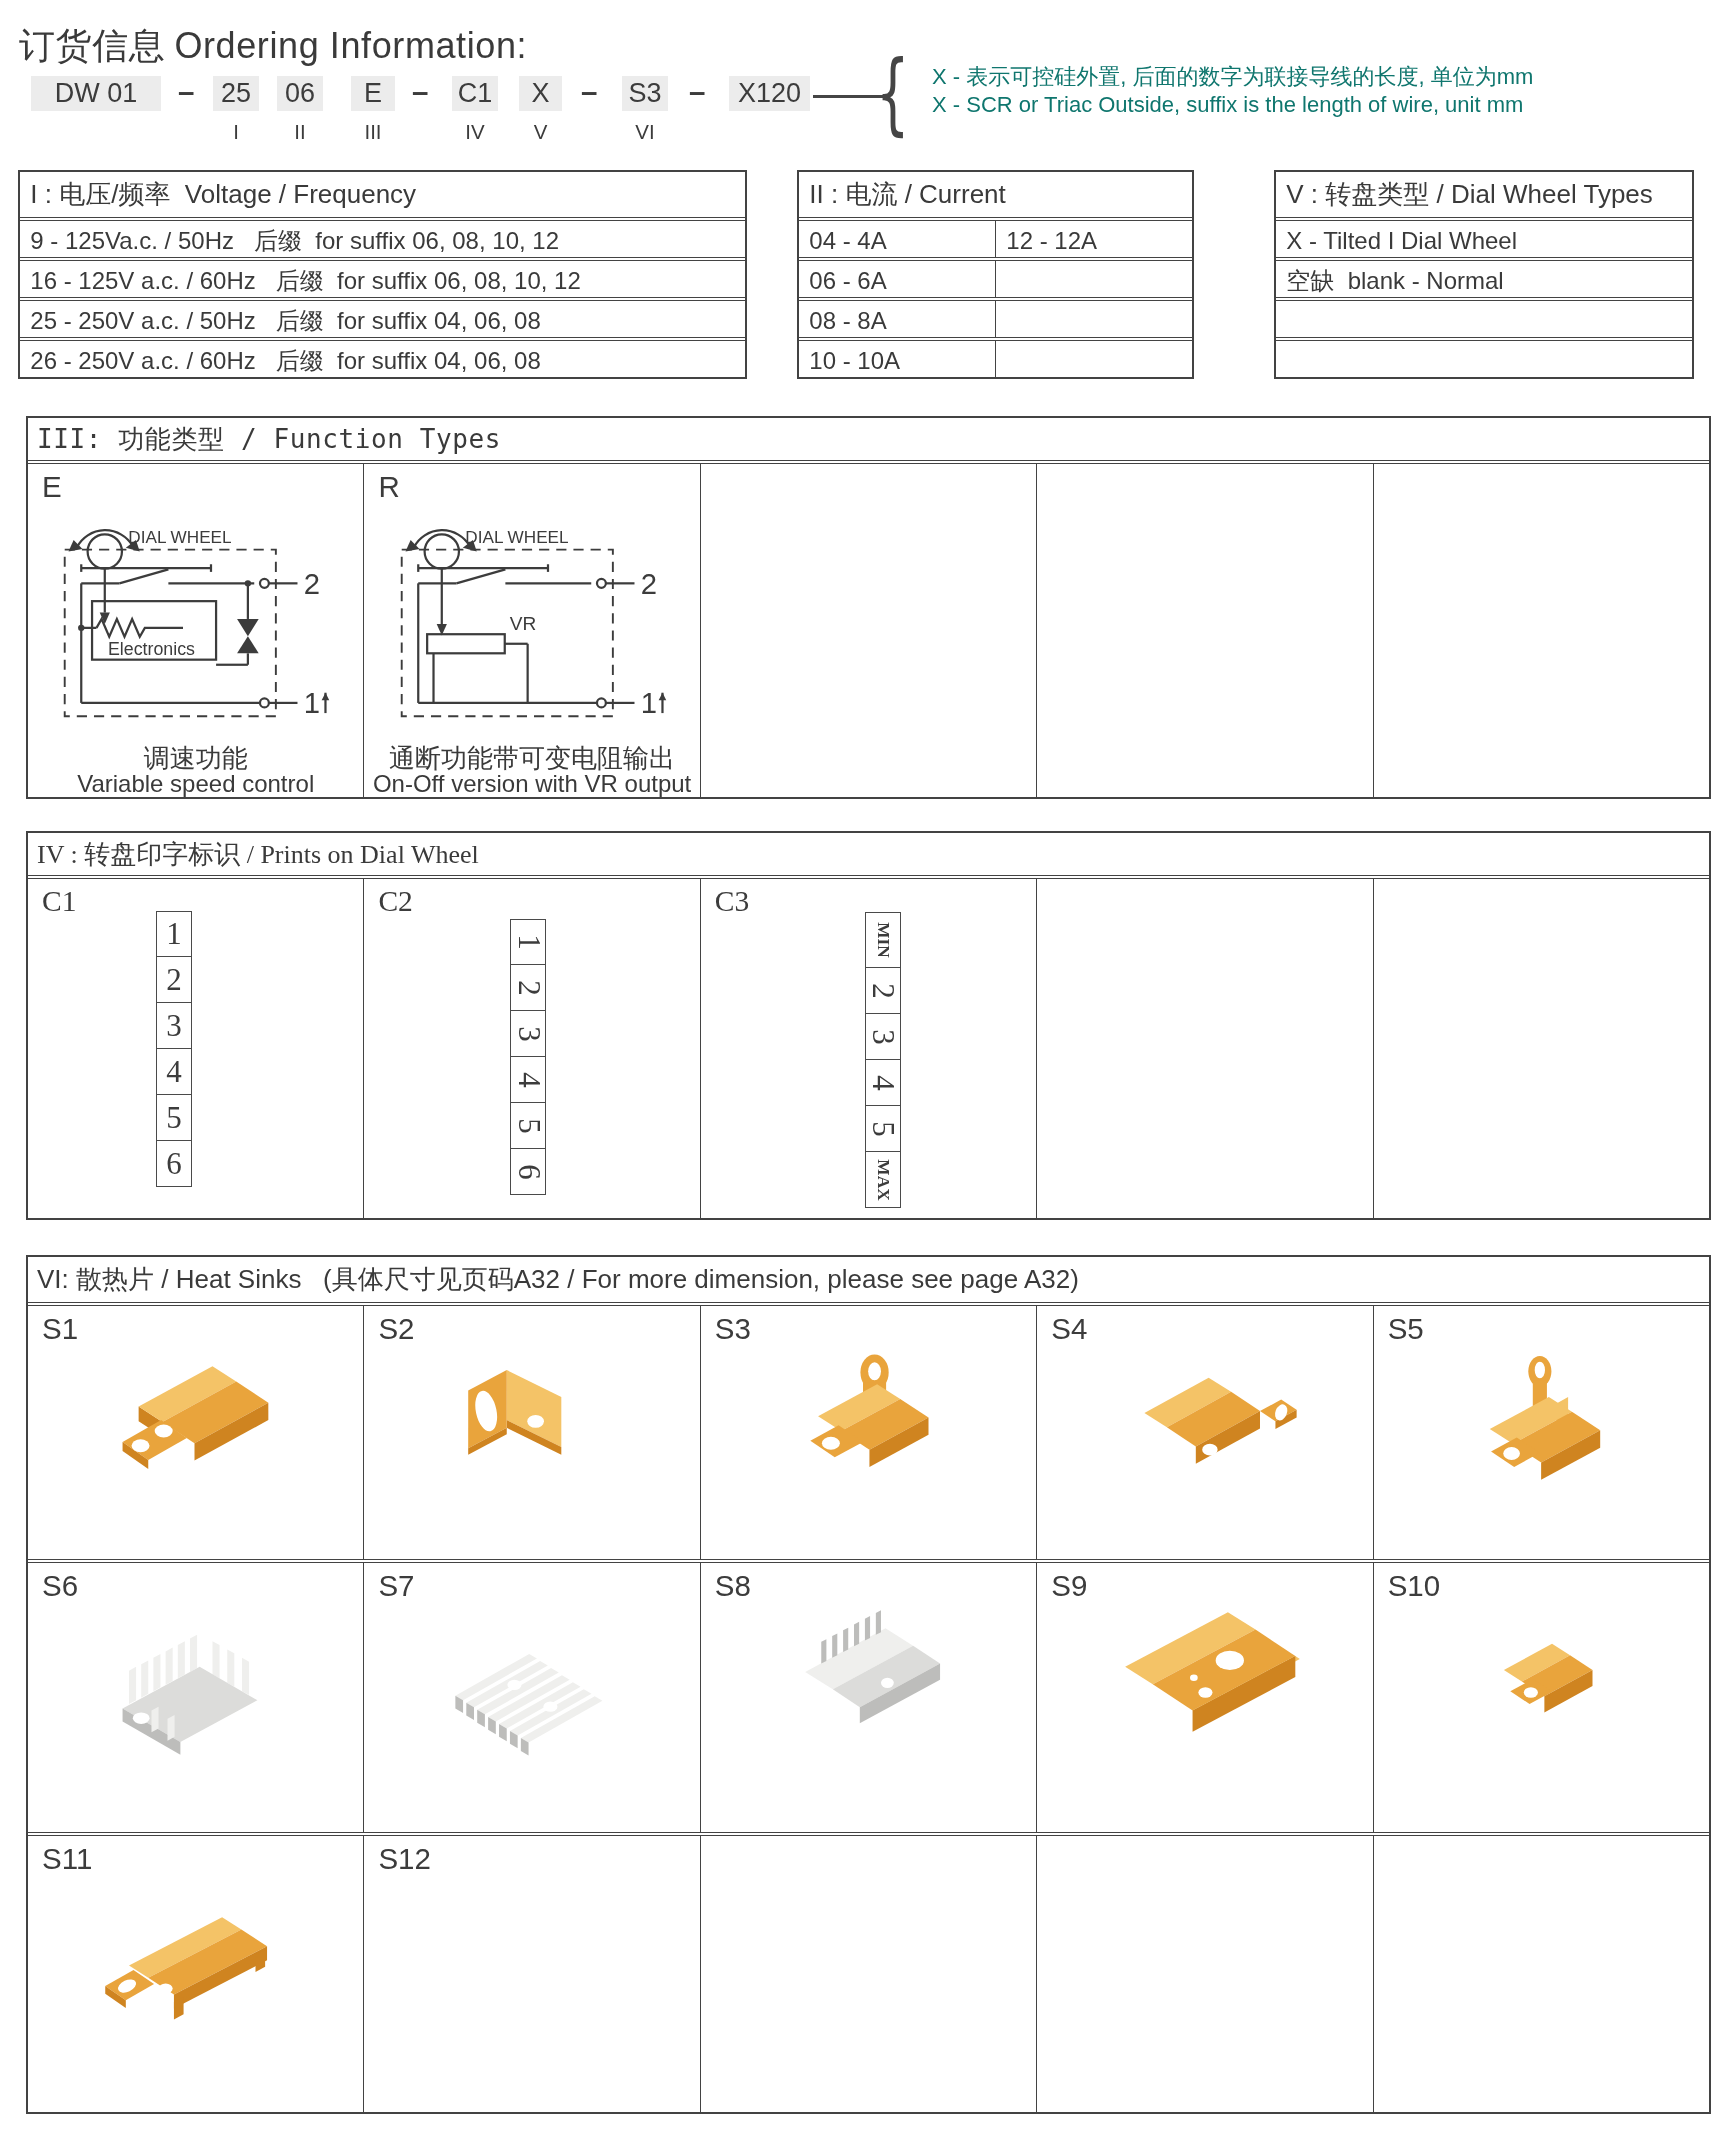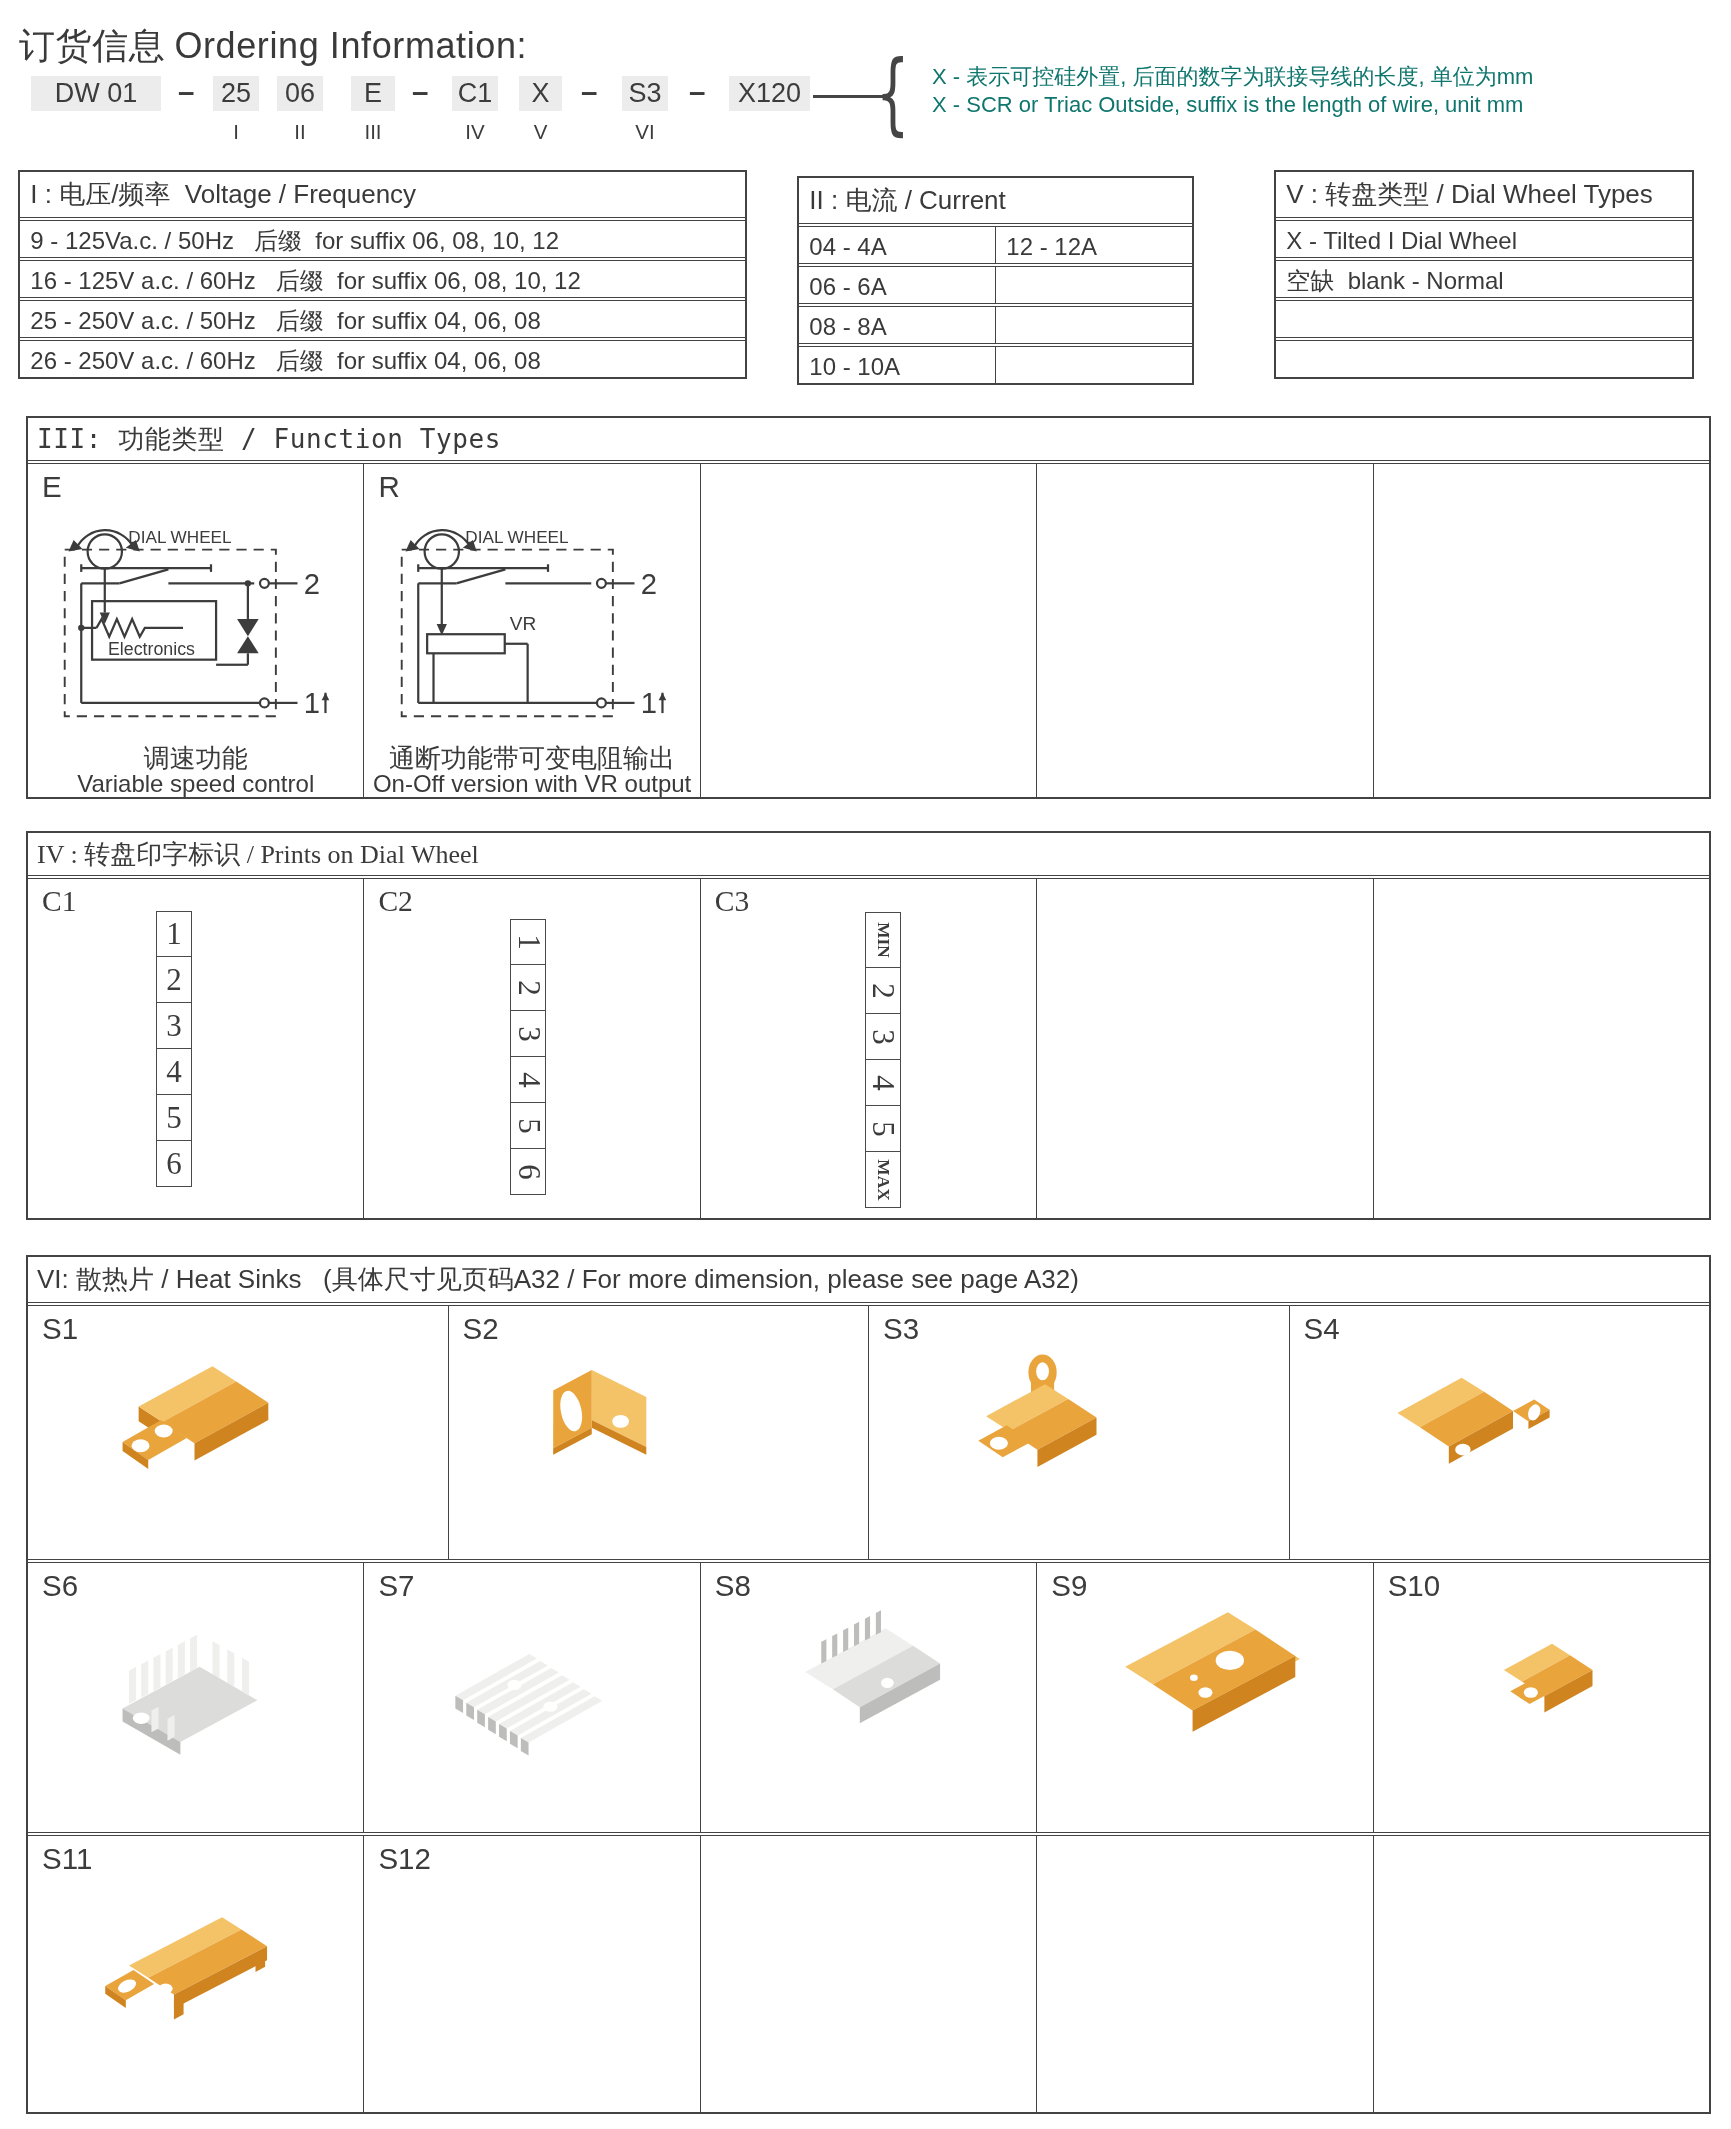--- a/index.html
+++ b/index.html
@@ -107,21 +107,21 @@
 <div class="noteline" id="note2">X - SCR or Triac Outside, suffix is the length of wire, unit mm</div>
 
 <div class="tbl" style="left:18px;top:170px;width:729px;">
   <div class="hd">I : 电压/频率  Voltage / Frequency</div>
   <div class="row">9 - 125Va.c. / 50Hz   后缀  for suffix 06, 08, 10, 12</div>
   <div class="row">16 - 125V a.c. / 60Hz   后缀  for suffix 06, 08, 10, 12</div>
   <div class="row">25 - 250V a.c. / 50Hz   后缀  for suffix 04, 06, 08</div>
   <div class="row">26 - 250V a.c. / 60Hz   后缀  for suffix 04, 06, 08</div>
 </div>
 
-<div class="tbl" style="left:797px;top:176px;width:397px;">
+<div class="tbl" style="left:797px;top:170px;width:397px;">
   <div class="hd">II : 电流 / Current</div>
   <div class="row row2">
     <div class="c">04 - 4A</div>
     <div class="c">12 - 12A</div>
   </div>
   <div class="row row2">
     <div class="c">06 - 6A</div>
     <div class="c"></div>
   </div>
   <div class="row row2">
@@ -367,20 +367,34 @@
       <svg class="hsvg" width="244" height="193" viewBox="0 0 380 300">
         <polygon class="o1" points="105,115 205,60 240,82 140,137"></polygon>
         <polygon class="o2" points="140,137 240,82 285,112 185,167"></polygon>
         <polygon class="o3" points="185,167 285,112 285,139 185,194"></polygon>
         <polygon class="o2" points="285,112 318,94 342,110 309,128"></polygon>
         <polygon class="o3" points="309,128 342,110 342,122 309,140"></polygon>
         <ellipse class="hole" cx="318" cy="114" rx="9" ry="13" transform="rotate(22 318 114)"></ellipse>
         <ellipse class="hole" cx="207" cy="172" rx="12" ry="9"></ellipse>
       </svg>
     </div>
+    <div class="col">
+      <div class="cellcode">S5</div>
+      <svg class="hsvg" width="244" height="193" viewBox="0 0 380 300">
+        <ellipse class="o2" cx="196" cy="50" rx="18" ry="24"></ellipse>
+        <ellipse class="hole" cx="196" cy="48" rx="8" ry="13"></ellipse>
+        <polygon class="o2" points="185,64 207,64 207,132 185,132"></polygon>
+        <polygon class="o1" points="222,100 240,90 240,132 222,142"></polygon>
+        <polygon class="o1" points="118,140 210,90 246,113 154,163"></polygon>
+        <polygon class="o2" points="154,163 246,113 290,142 198,192"></polygon>
+        <polygon class="o3" points="198,192 290,142 290,169 198,219"></polygon>
+        <polygon class="o2" points="120,175 160,153 196,177 156,199"></polygon>
+        <ellipse class="hole" cx="152" cy="178" rx="13" ry="10"></ellipse>
+      </svg>
+    </div>
   </div>
 
   <div class="bodyrow" style="height:273px;">
     <div class="col">
       <div class="cellcode">S6</div>
       <svg class="hsvg" width="244" height="193" viewBox="0 0 380 300">
         <polygon class="g1" points="95,168 106,162 106,110 95,116"></polygon>
         <polygon class="g1" points="114,158 125,152 125,100 114,106"></polygon>
         <polygon class="g1" points="133,148 144,142 144,90 133,96"></polygon>
         <polygon class="g1" points="152,138 163,132 163,80 152,86"></polygon>

